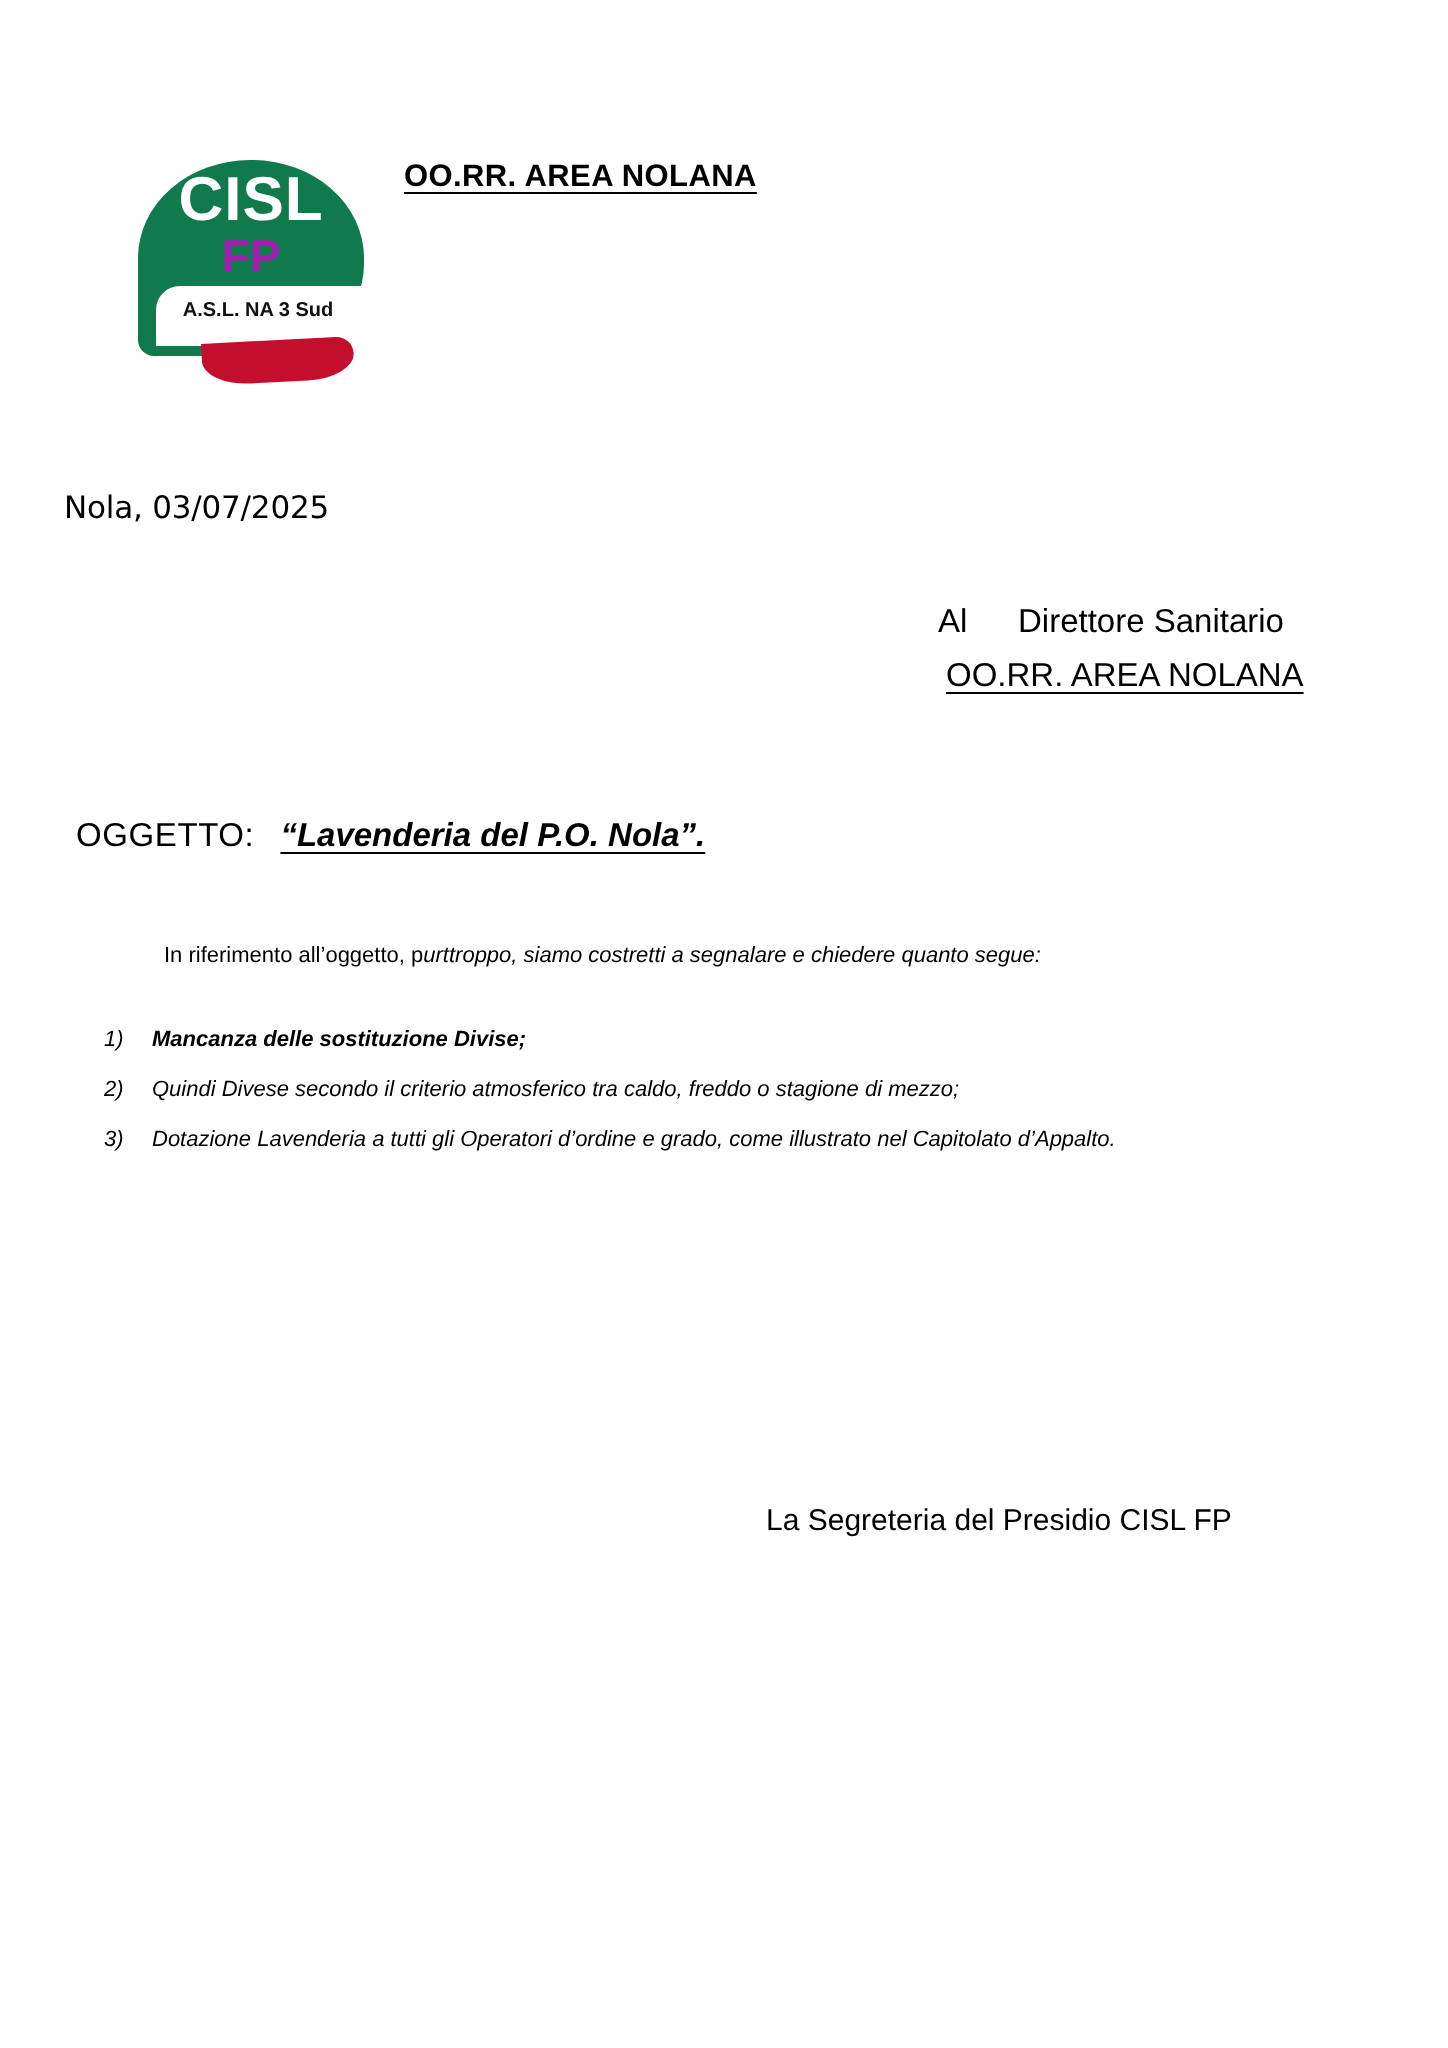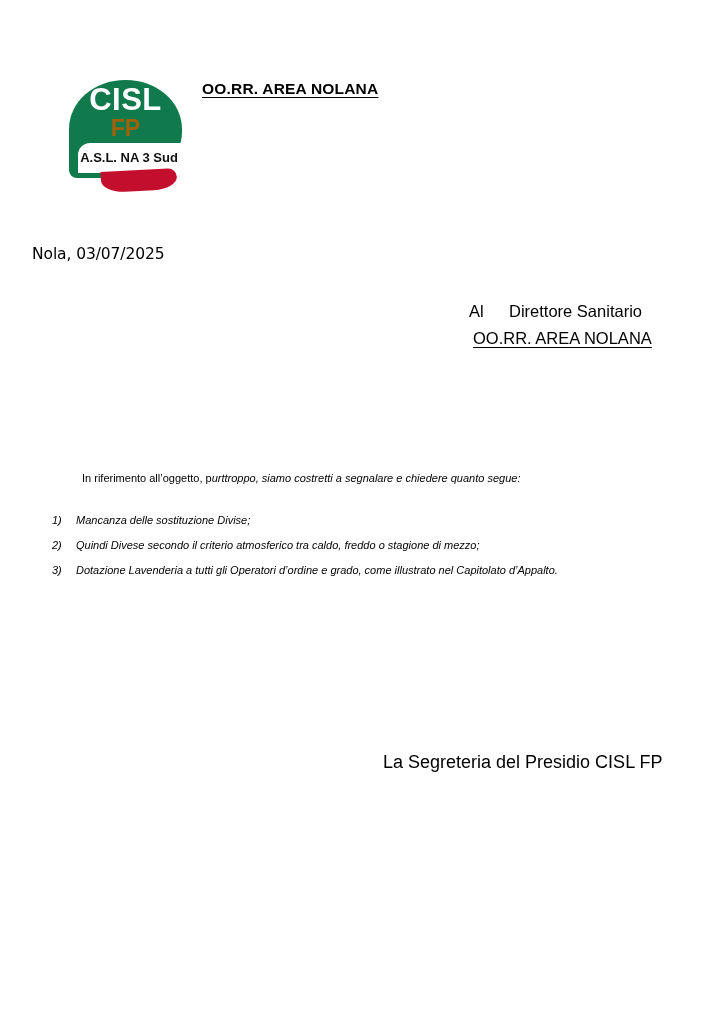--- a/index.html
+++ b/index.html
@@ -70,31 +70,31 @@
     line-height: 1;
   }
   .logo-fp {
     position: absolute;
     left: 0;
     top: 37px;
     width: 113px;
     text-align: center;
     font-size: 23px;
     font-weight: bold;
-    color: #a16207;
+    color: #a21caf;
     font-family: "Liberation Sans", sans-serif;
     line-height: 1;
   }
   .logo-asl {
     position: absolute;
     left: 2px;
     top: 71px;
     width: 116px;
     text-align: center;
-    font-size: 13px;
+    font-size: 10px;
     font-weight: bold;
     color: #111111;
     font-family: "Liberation Sans", sans-serif;
     white-space: nowrap;
     line-height: 1;
   }
   .logo-red {
     position: absolute;
     left: 32px;
     top: 90px;
@@ -217,37 +217,38 @@
     flex: 0 0 24px;
     font-style: italic;
   }
   ol.req-list li .txt {
     flex: 1 1 auto;
     text-align: justify;
     text-justify: inter-word;
   }
   ol.req-list li .txt.justify-all {
     text-align-last: left;
+    font-weight: bold;
   }
 
   .para-close {
     margin: 20px 0 0 0;
     text-align: justify;
     line-height: 25px;
   }
   .para-close .indent {
     display: inline-block;
     width: 32px;
   }
 
   .signature {
     position: absolute;
     left: 383px;
     top: 752px;
-    font-size: 18px;
+    font-size: 15px;
     font-family: "Liberation Sans", sans-serif;
     white-space: nowrap;
   }
 </style>
 </head>
 <body>
 
 <div class="page">
 
   <div class="letterhead">
@@ -267,20 +268,23 @@
   <div class="date-line">Nola, 03/07/2025</div>
 
   <div class="recipient">
     <div class="recipient-row">
       <span class="recipient-prefix">Al</span>
       <span>Direttore Sanitario</span>
     </div>
     <div class="recipient-line2">OO.RR. AREA NOLANA</div>
   </div>
 
+  <div class="subject">
+    <span class="subject-label">OGGETTO:</span><span class="subject-value">“Lavenderia del P.O. Nola”.</span>
+  </div>
 
   <div class="body-block">
 
     <p class="para-intro">
       <span class="lead-in">In riferimento all’oggetto, p</span><span class="ital">urttroppo, siamo costretti a segnalare e chiedere quanto segue:</span>
     </p>
 
     <ol class="req-list">
       <li>
         <span class="num">1)</span>

